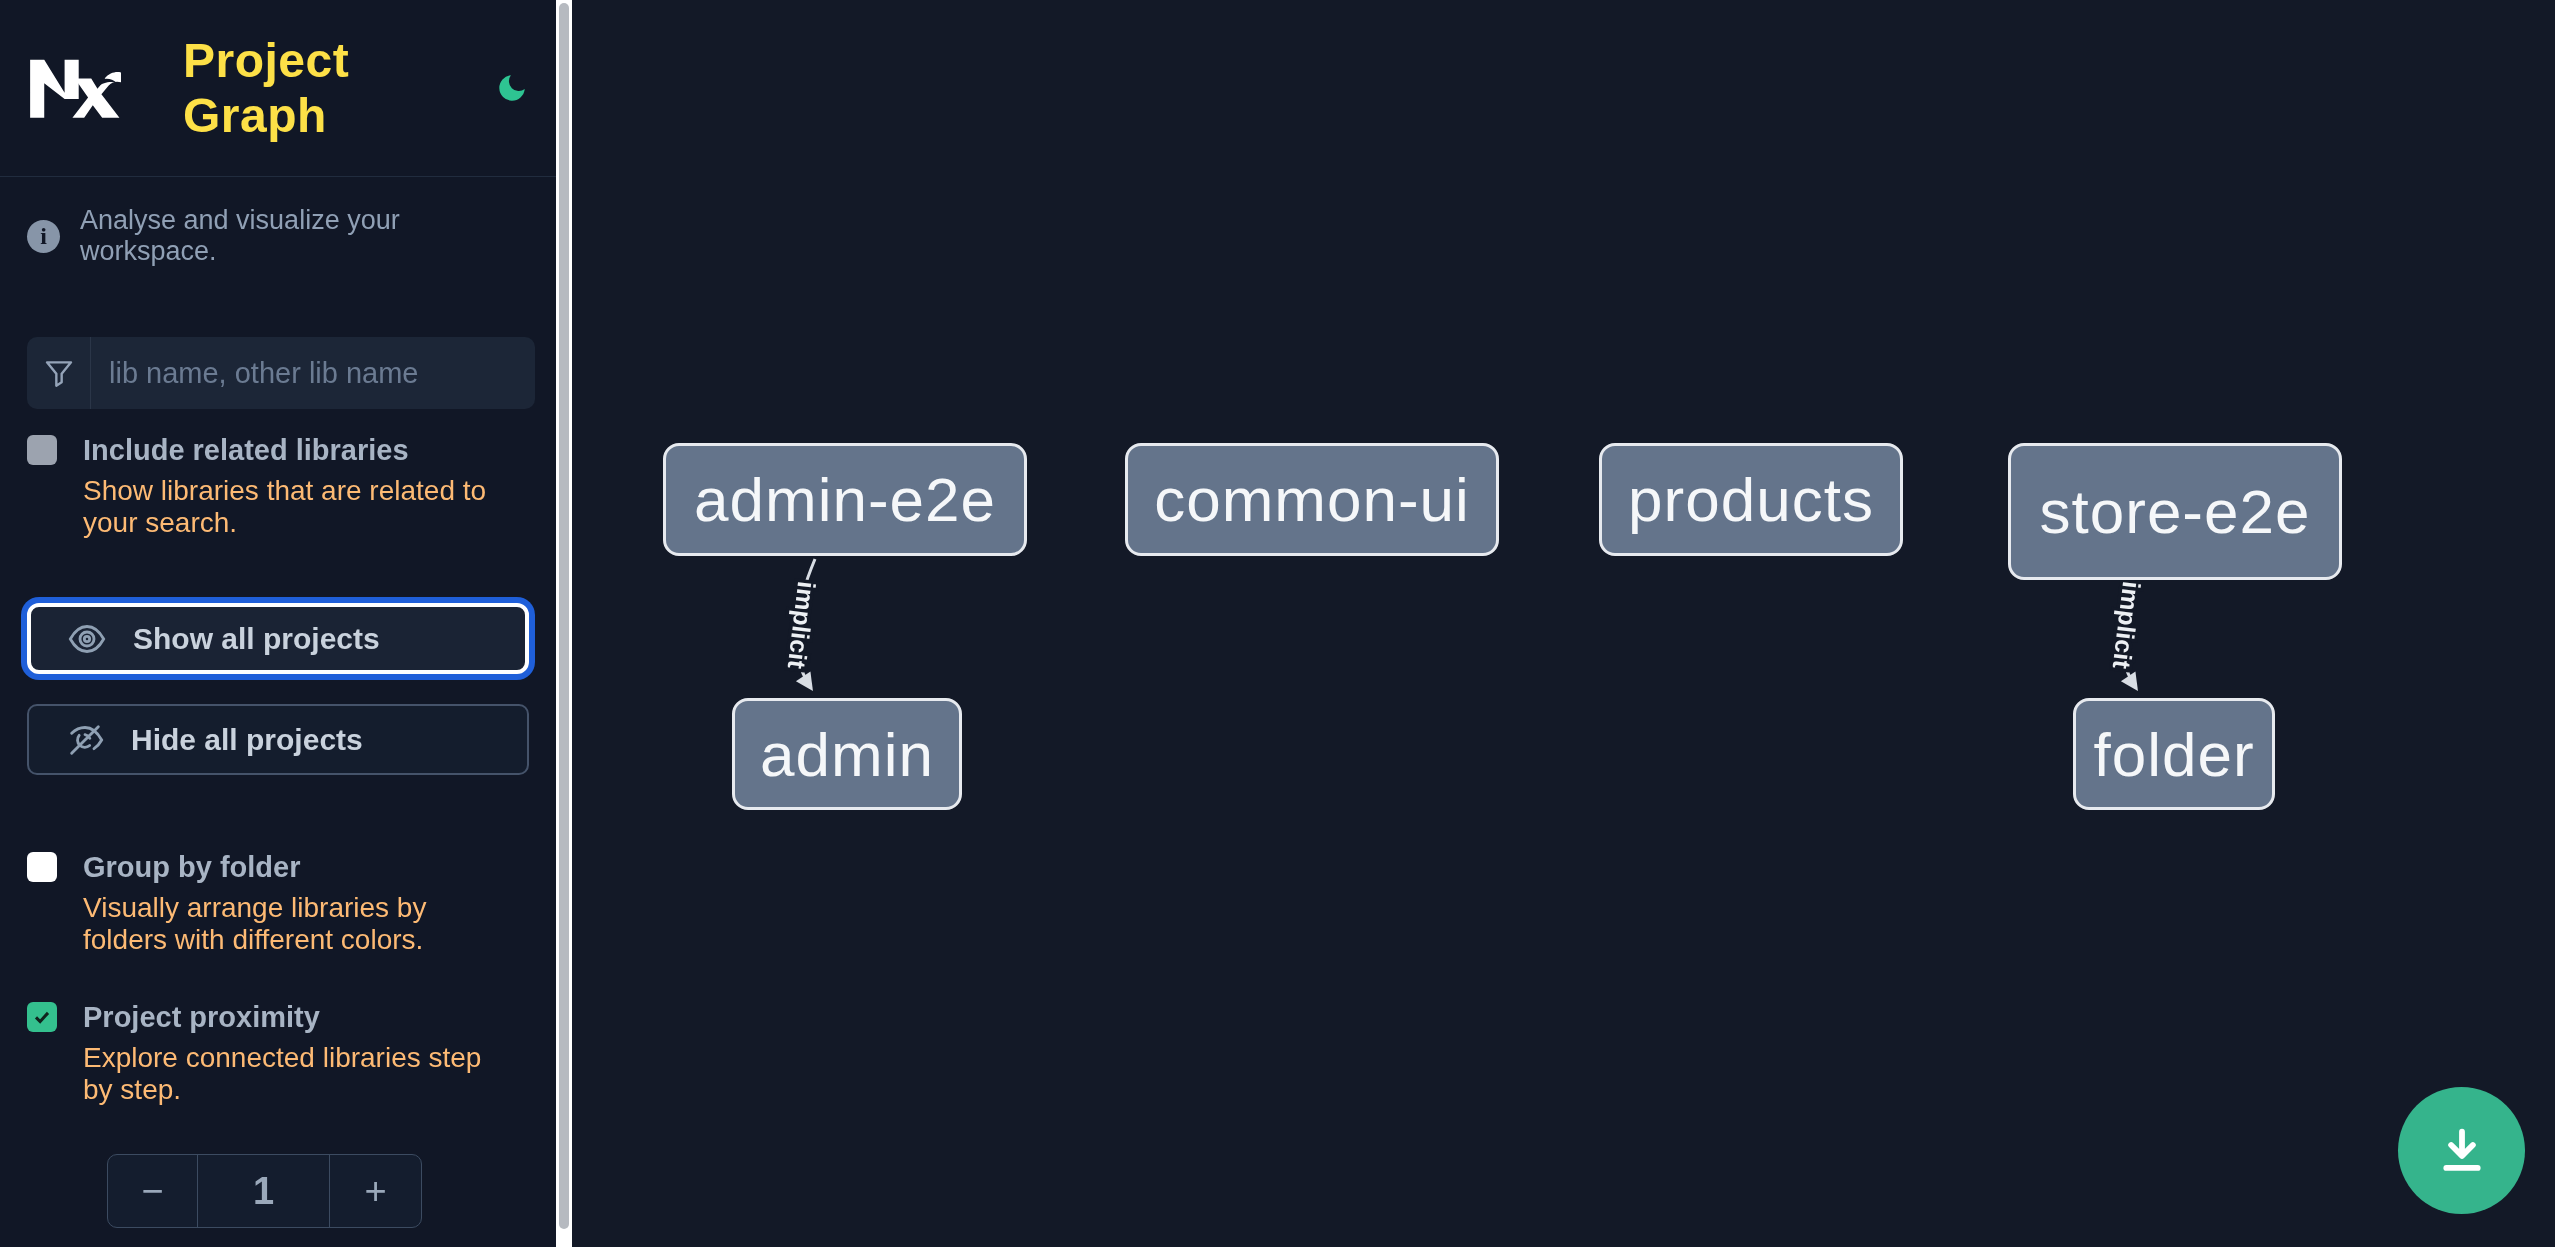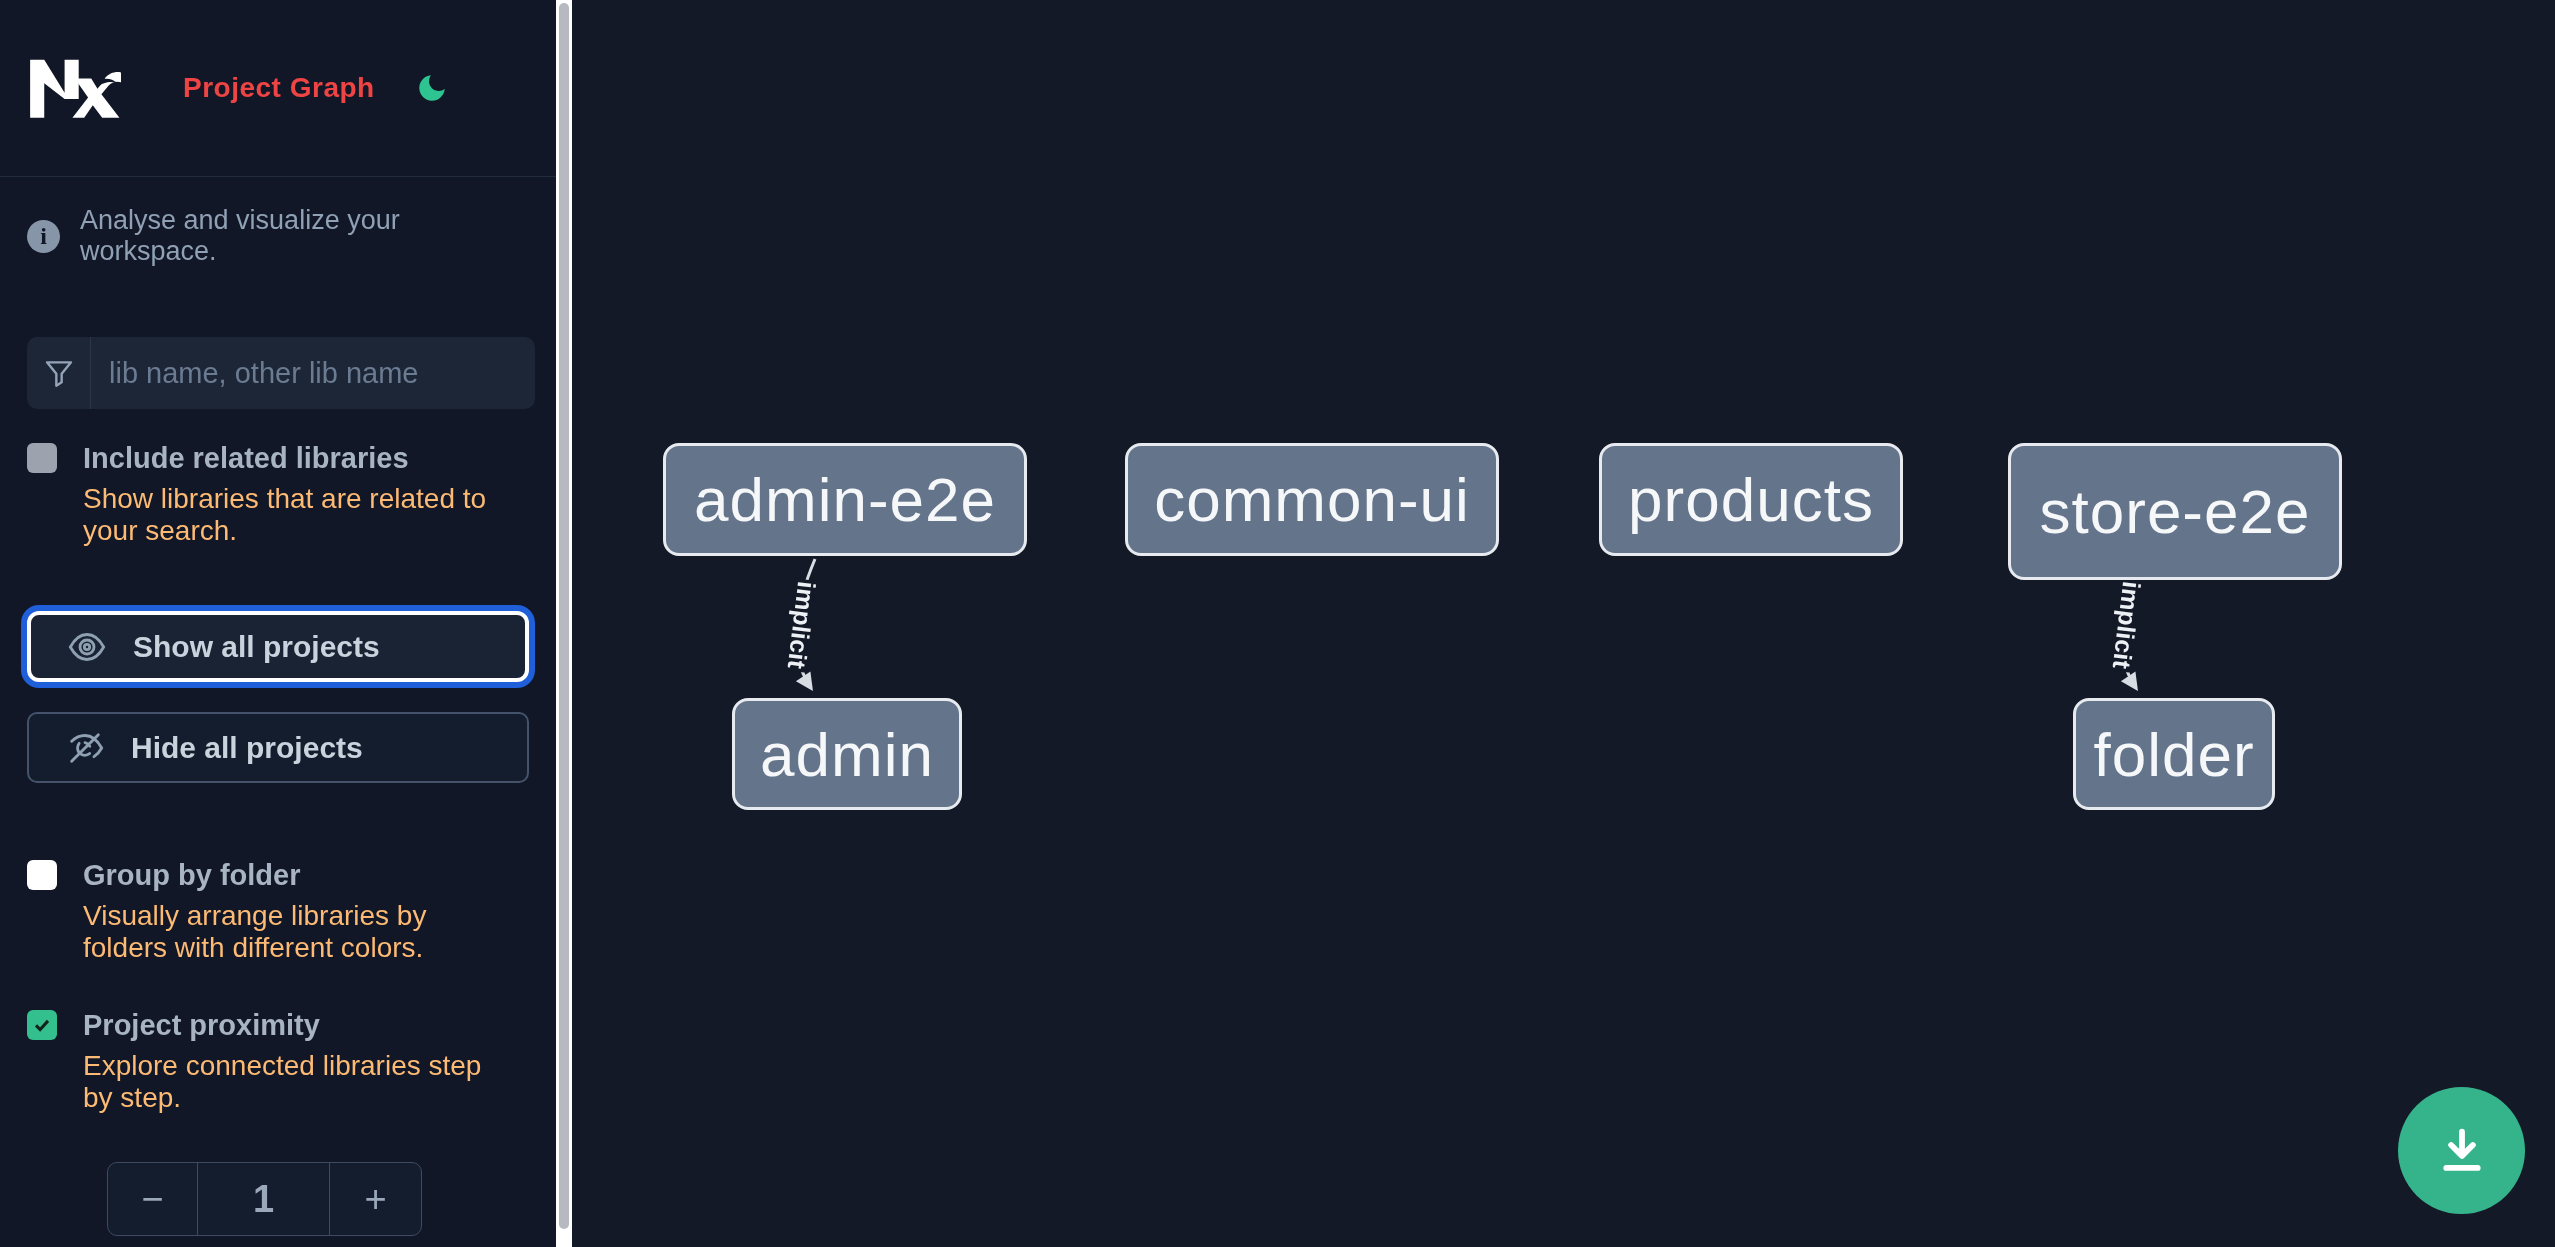--- a/index.html
+++ b/index.html
@@ -13,21 +13,21 @@
   .sidebar{
     position:absolute;left:0;top:0;width:556px;height:1247px;
     background:#111726;color:#cbd5e1;
   }
   .side-header{
     height:177px;display:flex;align-items:center;
     padding:0 27px;border-bottom:1px solid #212c3e;
   }
   .nx-logo{width:94px;height:64px;flex:0 0 auto;}
   .app-title{
-    margin-left:62px;font-size:28px;font-weight:700;color:#ef4444;letter-spacing:.5px;
+    margin-left:62px;font-size:48px;font-weight:700;color:#fde047;letter-spacing:.5px;
   }
   .theme-toggle{margin-left:40px;width:34px;height:34px;cursor:pointer;flex:0 0 auto;}
   .info-row{
     display:flex;align-items:center;gap:20px;padding:28px 27px 0 27px;
   }
   .info-icon{
     width:33px;height:33px;border-radius:50%;background:#8795a8;color:#111726;
     display:flex;align-items:center;justify-content:center;
     font-size:24px;font-weight:700;font-family:"Liberation Serif",serif;flex:0 0 auto;
   }
@@ -40,21 +40,21 @@
     width:64px;height:100%;display:flex;align-items:center;justify-content:center;
     border-right:1px solid #2b3648;flex:0 0 auto;
   }
   .filter-input{
     flex:1;height:100%;background:transparent;border:none;outline:none;
     padding:0 18px;font-size:29px;color:#cbd5e1;
     font-family:"Liberation Sans","DejaVu Sans",sans-serif;
   }
   .filter-input::placeholder{color:#6b7b92;}
   .option{display:flex;align-items:flex-start;gap:26px;padding:0 27px;}
-  .opt-1{margin-top:32px;}
+  .opt-1{margin-top:24px;}
   .opt-2{margin-top:75px;}
   .opt-3{margin-top:44px;}
   .checkbox{
     width:30px;height:30px;border-radius:6px;margin-top:2px;flex:0 0 auto;cursor:pointer;
     display:flex;align-items:center;justify-content:center;
   }
   .checkbox.gray{background:#9ca3af;}
   .checkbox.white{background:#ffffff;}
   .checkbox.teal{background:#34c08e;}
   .checkbox .check{

